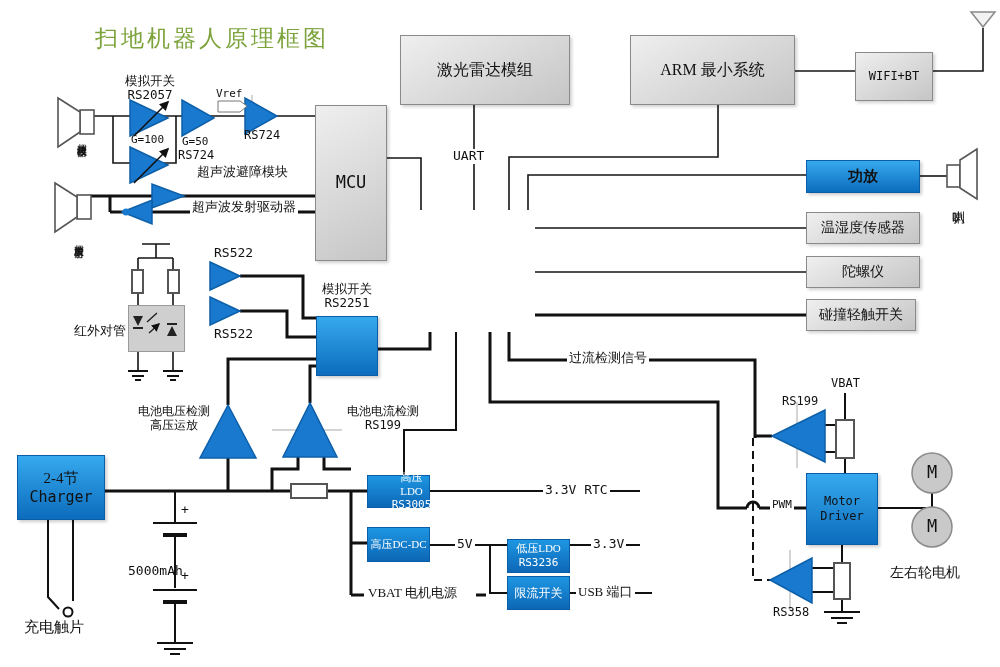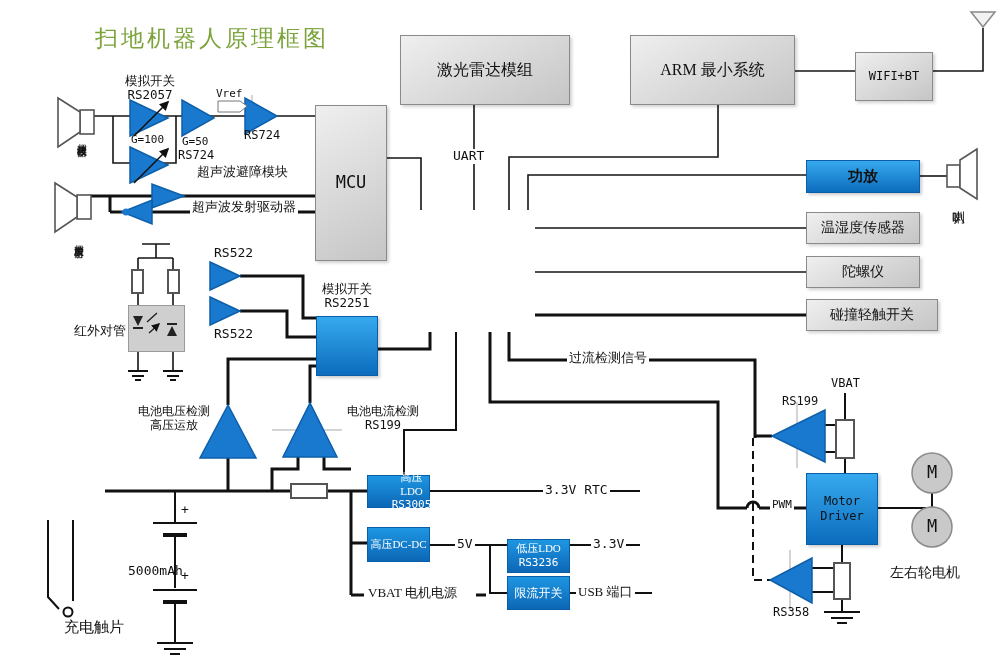--- a/index.html
+++ b/index.html
@@ -176,26 +176,30 @@
 
   <div class="bx blue" style="left:806px;top:160px;width:114px;height:33px;font-size:15px;font-weight:bold;">
     <span>功放</span>
   </div>
   <div class="bx gray" style="left:806px;top:212px;width:114px;height:32px;font-size:14px;">
     <span>温湿度传感器</span>
   </div>
   <div class="bx gray" style="left:806px;top:256px;width:114px;height:32px;font-size:14px;">
     <span>陀螺仪</span>
   </div>
-  <div class="bx gray" style="left:806px;top:299px;width:132px;height:32px;font-size:14px;">
+  <div class="bx gray" style="left:806px;top:299px;width:110px;height:32px;font-size:14px;">
     <span>碰撞轻触开关</span>
   </div>
 
   <div class="bx blue" style="left:316px;top:316px;width:62px;height:60px;"></div>
 
+  <div class="bx blue" style="left:17px;top:455px;width:88px;height:65px;font-size:15px;">
+    <span>2-4节</span>
+    <span class="mono">Charger</span>
+  </div>
 
   <div class="bx blue2 wht" style="left:367px;top:475px;width:63px;height:33px;font-size:11px;padding-left:26px;">
     <span>高压LDO</span>
     <span class="mono">RS3005</span>
   </div>
   <div class="bx blue2 wht" style="left:367px;top:527px;width:63px;height:35px;font-size:11px;">
     <span>高压DC-DC</span>
   </div>
   <div class="bx blue2 wht" style="left:507px;top:527px;width:63px;height:34px;font-size:11px;margin-top:12px;">
     <span>低压LDO</span>
@@ -252,21 +256,21 @@
 
   <div class="lbl mono bgw" style="left:543px;top:483px;font-size:13px;">3.3V RTC</div>
   <div class="lbl mono bgw" style="left:455px;top:537px;font-size:13px;">5V</div>
   <div class="lbl mono bgw" style="left:591px;top:537px;font-size:13px;">3.3V</div>
   <div class="lbl bgw" style="left:366px;top:586px;font-size:13px;">VBAT 电机电源</div>
   <div class="lbl bgw" style="left:576px;top:585px;font-size:13px;">USB 端口</div>
 
   <div class="lbl mono" style="left:128px;top:564px;font-size:13px;">5000mAh</div>
   <div class="lbl mono" style="left:181px;top:503px;font-size:13px;">+</div>
   <div class="lbl mono" style="left:181px;top:569px;font-size:13px;">+</div>
-  <div class="lbl" style="left:24px;top:619px;font-size:15px;margin-left:40px;">充电触片</div>
+  <div class="lbl" style="left:24px;top:619px;font-size:15px;">充电触片</div>
 
   <div class="lbl mono" style="left:831px;top:377px;font-size:12px;">VBAT</div>
   <div class="lbl mono" style="left:782px;top:395px;font-size:12px;">RS199</div>
   <div class="lbl mono bgw" style="left:770px;top:499px;font-size:11px;">PWM</div>
   <div class="lbl mono" style="left:773px;top:606px;font-size:12px;">RS358</div>
   <div class="lbl" style="left:890px;top:565px;font-size:14px;">左右轮电机</div>
   <div class="lbl vert" style="left:950px;top:200px;font-size:13px;">喇叭</div>
 
 </div>
 

